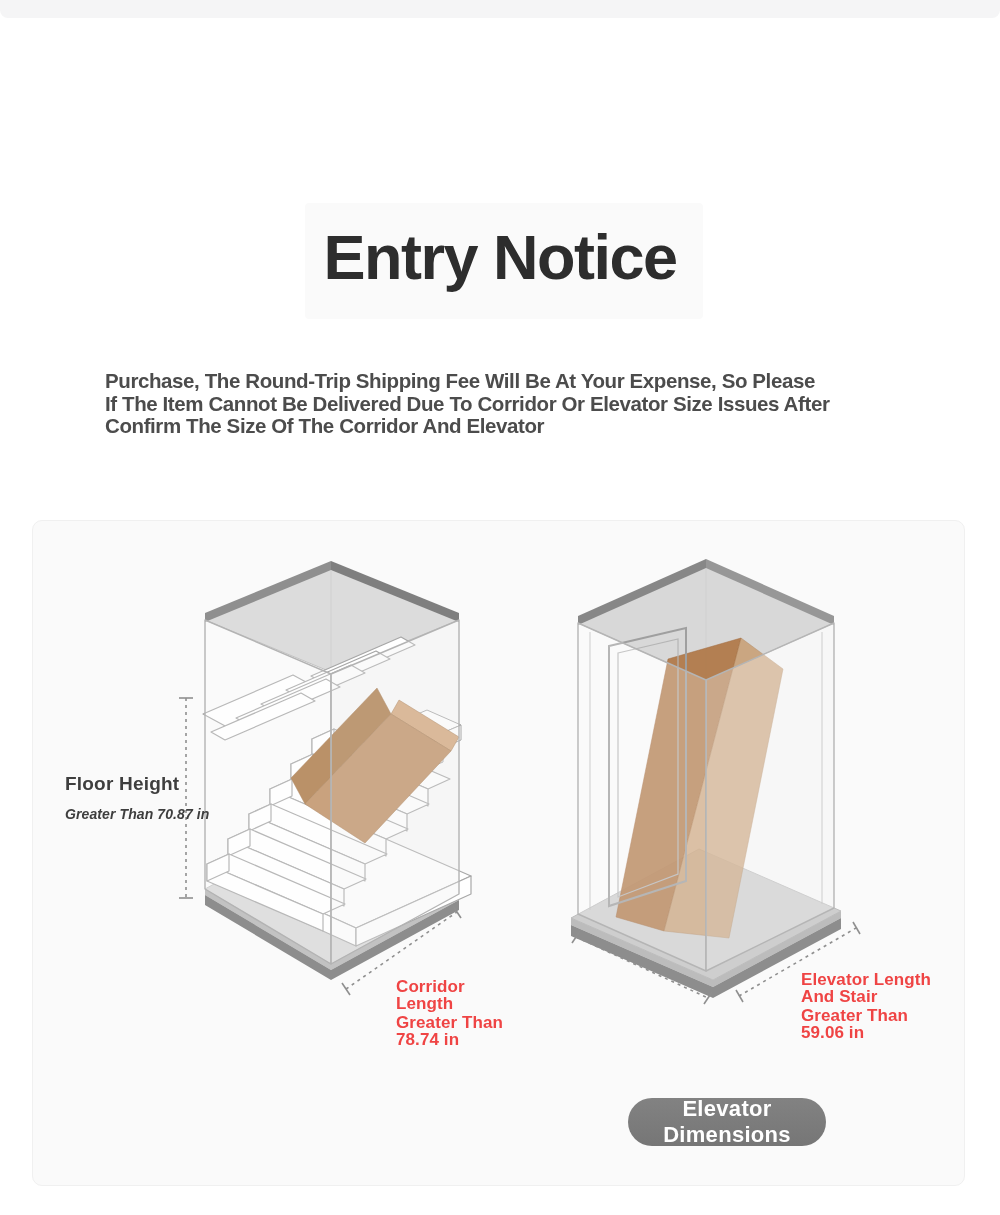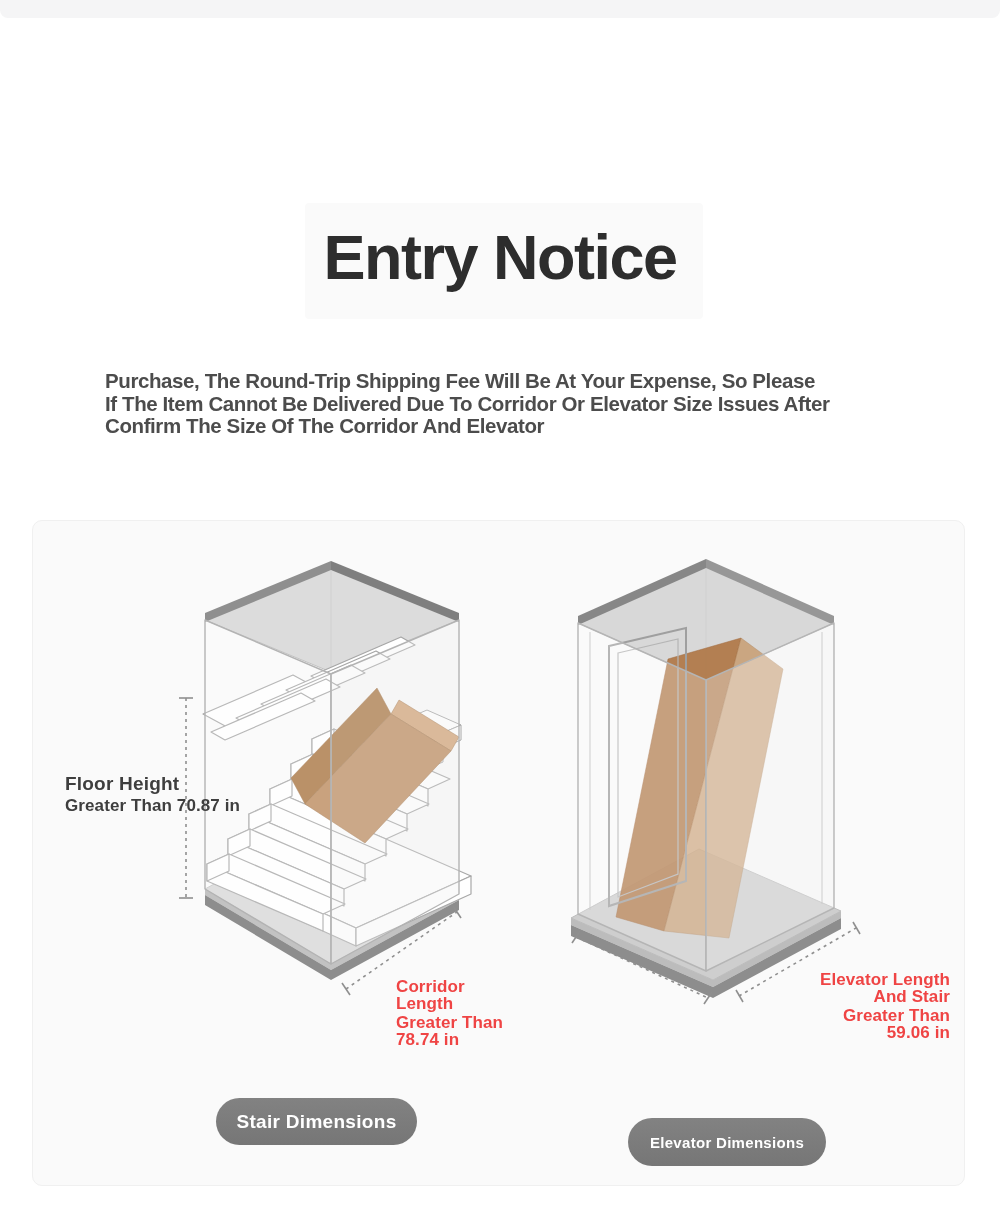--- a/index.html
+++ b/index.html
@@ -30,36 +30,36 @@
     position:absolute;left:32px;top:520px;width:933px;height:666px;
     background:#fafafa;border:1px solid #f0f0f0;border-radius:10px;
     box-sizing:border-box;
   }
   .illu{position:absolute;}
   .stair-svg{left:118px;top:25px;}
   .elevator-svg{left:523px;top:25px;}
   .lbl-block{position:absolute;color:#3e3e3e;}
   .floor-height{left:32px;top:252px;}
   .floor-height .big{font-size:19px;font-weight:bold;letter-spacing:0.2px;}
-  .floor-height .small{font-size:17px;font-weight:600;margin-top:1px;letter-spacing:0.1px;}
+  .floor-height .small{font-size:14px;font-weight:600;margin-top:11px;letter-spacing:0.1px;font-style:italic;}
   .dim-label{
     font-size:17px;font-weight:600;color:#ef4444;line-height:16.5px;
     letter-spacing:0.1px;
   }
   .corridor-label{left:363px;top:458px;}
-  .elevator-label{left:787px;top:451px;text-align:right;}
+  .elevator-label{left:768px;top:451px;}
   .dim-label .grp{margin-bottom:3px;}
   .pill-btn{
     position:absolute;display:flex;align-items:center;justify-content:center;
     background:linear-gradient(#828282,#767676);
     color:#ffffff;border:none;border-radius:24px;cursor:pointer;
     font-family:"Liberation Sans",sans-serif;font-weight:600;letter-spacing:0.3px;
   }
   .stair-btn{left:183px;top:577px;width:201px;height:47px;font-size:19px;}
-  .elev-btn{left:595px;top:597px;width:198px;height:48px;font-size:15px;}
+  .elev-btn{left:595px;top:577px;width:198px;height:48px;font-size:22px;}
   svg{display:block;}
 </style>
 </head>
 <body>
 
 <div class="top-strip"></div>
 
 <div class="title-backdrop"></div>
 <h1 class="page-title">Entry Notice</h1>
 
@@ -224,16 +224,15 @@
     <div class="grp">
       <div>Elevator Length</div>
       <div>And Stair</div>
     </div>
     <div>
       <div>Greater Than</div>
       <div>59.06 in</div>
     </div>
   </div>
 
-  <button class="pill-btn stair-btn">Stair Dimensions</button>
   <button class="pill-btn elev-btn">Elevator Dimensions</button>
 
 </div>
 
 </body></html>

